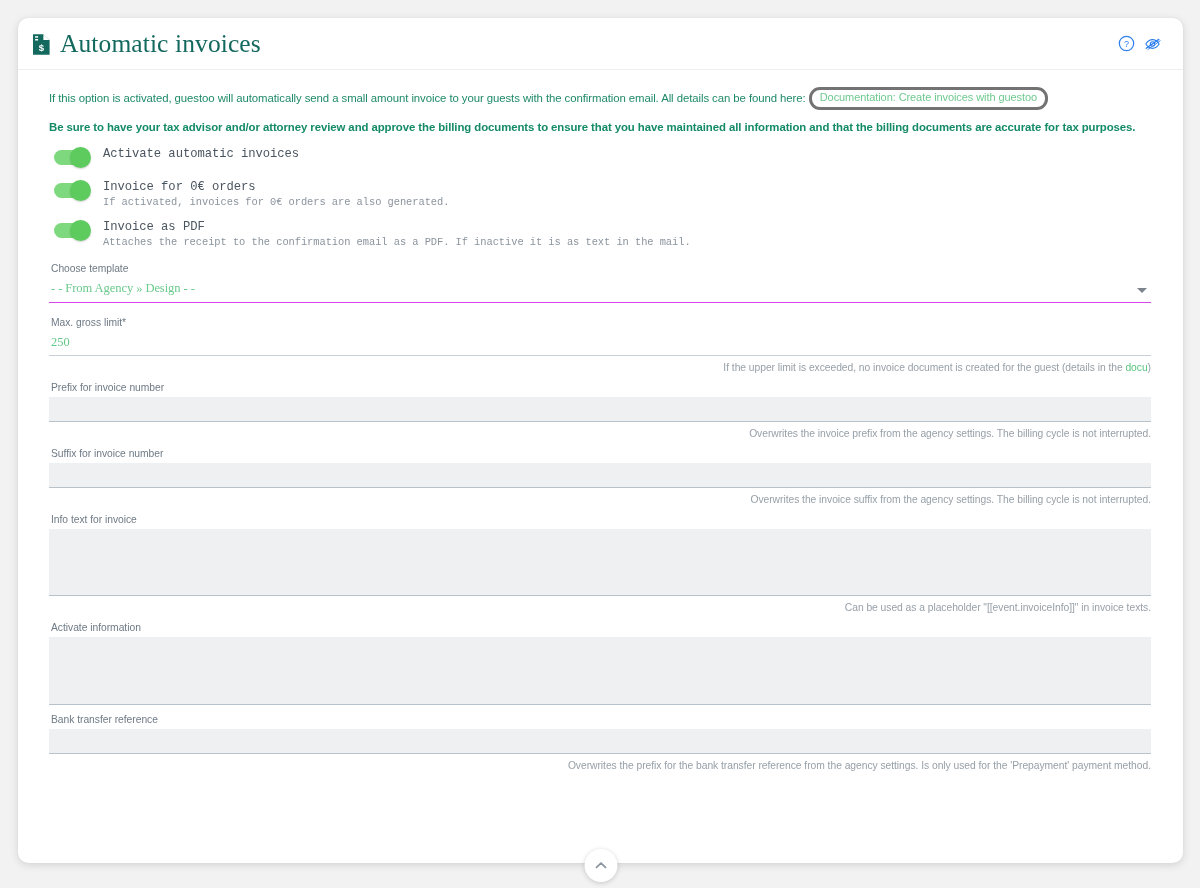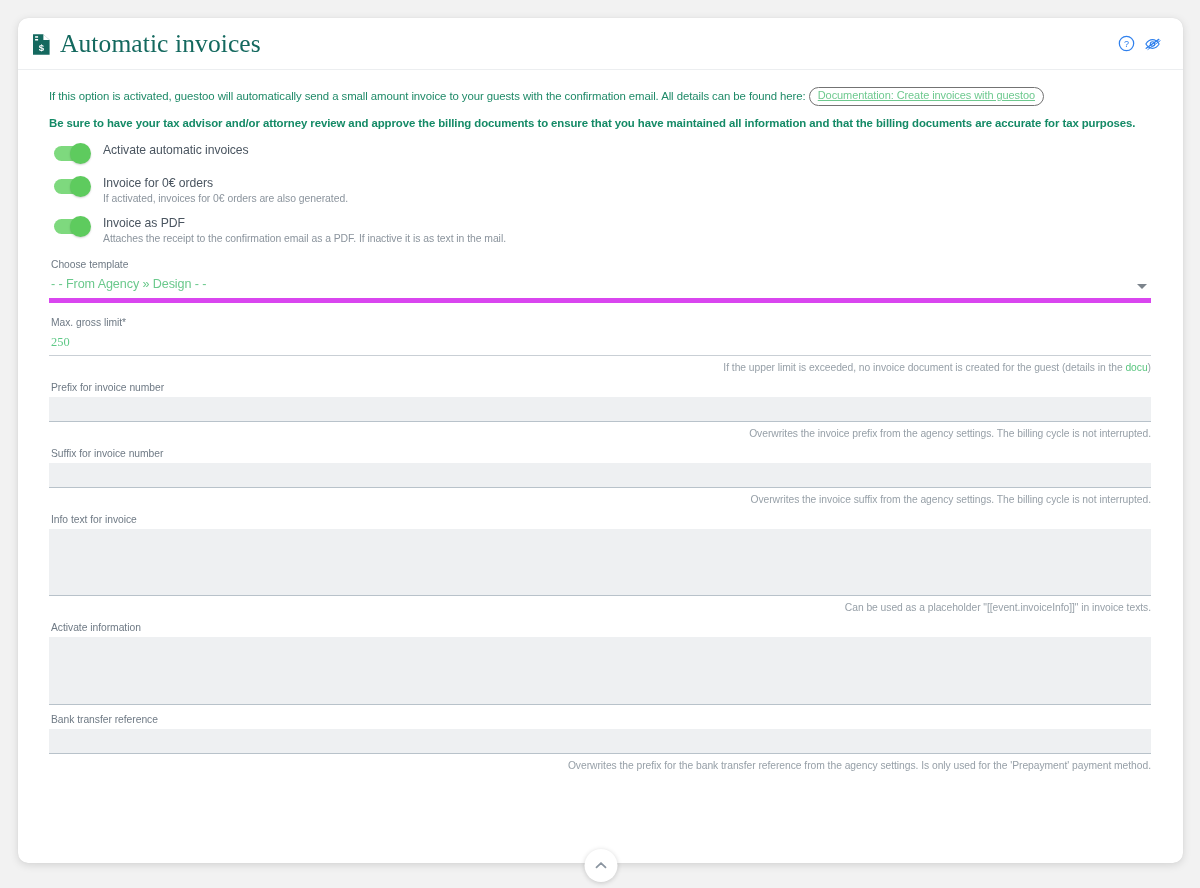--- a/index.html
+++ b/index.html
@@ -56,30 +56,29 @@
   .intro {
     font-size: 11.4px;
     color: #1f8a68;
     line-height: 1.45;
     margin: 0 0 11px 0;
     white-space: nowrap;
     letter-spacing: -0.08px;
   }
   .doc-badge {
     display: inline-block;
-    border: 1px solid #737373;
+    border: 3px solid #737373;
     color: #6ec98f;
     border-radius: 11px;
     padding: 1px 8px 2px 8px;
     font-size: 11px;
     line-height: 1.25;
     vertical-align: 1px;
     white-space: nowrap;
     cursor: pointer;
-    text-decoration: underline;
   }
   .warn {
     font-size: 11.4px;
     color: #148a66;
     font-weight: bold;
     margin: 0 0 14px 0;
     white-space: nowrap;
     letter-spacing: -0.08px;
   }
   
@@ -95,21 +94,21 @@
     cursor: pointer;
   }
   .toggle .knob {
     position: absolute;
     right: -1px; top: -3px;
     width: 21px; height: 21px;
     background: #5ecb5e;
     border-radius: 50%;
     box-shadow: 0 1px 2px rgba(0,0,0,0.18);
   }
-  .toggle-text { padding-top: 0px; }
+  .toggle-text { padding-top: 0px; font-family: Liberation Mono, monospace; }
   .toggle-label {
     font-size: 12.2px;
     color: #4a5560;
     line-height: 1.25;
     letter-spacing: -0.05px;
   }
   .toggle-desc {
     font-size: 10.4px;
     color: #8b949d;
     line-height: 1.3;
@@ -119,23 +118,24 @@
   
   .field { margin-top: 14px; }
   .field-label {
     font-size: 10.3px;
     color: #6f7a85;
     margin: 0 0 4px 2px;
     letter-spacing: -0.03px;
   }
   .select-row {
     position: relative;
-    border-bottom: 5px solid #d946ef;
+    border-bottom: 1px solid #d946ef;
     padding: 0 22px 6px 2px;
     cursor: pointer;
+    font-family: Liberation Serif, serif;
   }
   .select-value {
     font-size: 12.6px;
     color: #6ac98c;
     letter-spacing: -0.1px;
   }
   .caret {
     position: absolute;
     right: 4px; bottom: 9px;
     width: 0; height: 0;

